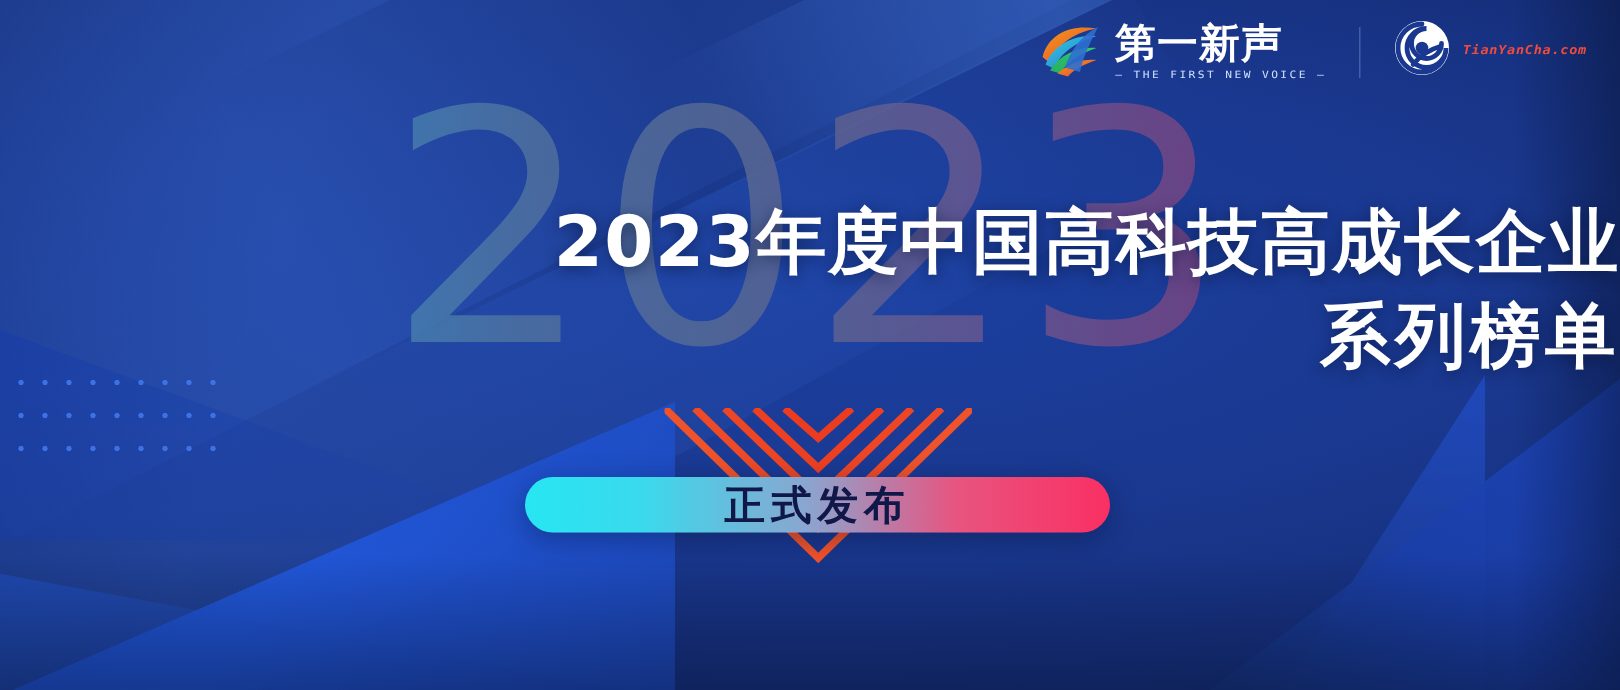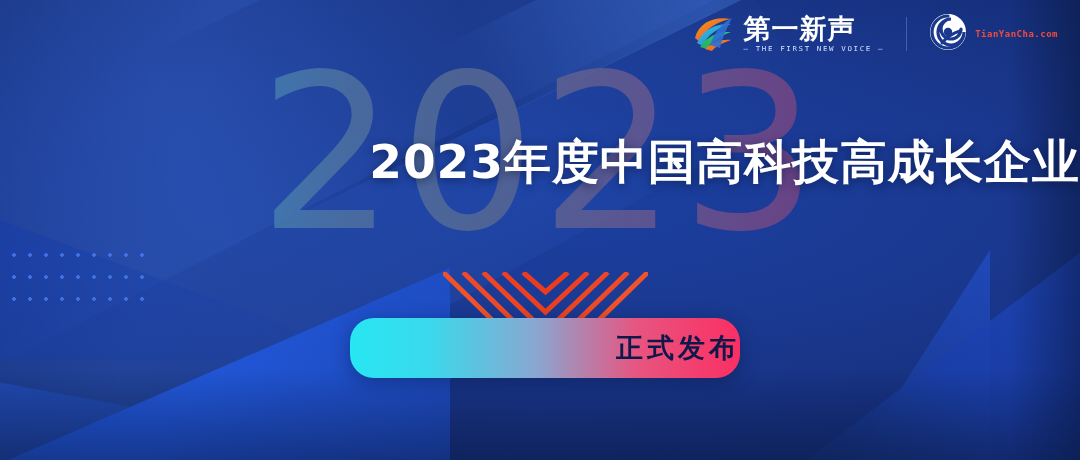--- a/index.html
+++ b/index.html
@@ -71,23 +71,23 @@
   .t-line{
     color:#ffffff;font-weight:bold;white-space:nowrap;
     font-family:"DejaVu Sans","Liberation Sans",sans-serif;
     text-shadow:0 2px 10px rgba(6,16,50,.55);
   }
   .t1{font-size:47px;letter-spacing:1px;line-height:58px;}
   .t2{font-size:47px;letter-spacing:3px;line-height:62px;margin-top:3px;}
 
   
   .cta{
-    position:absolute;left:350px;top:318px;width:390px;height:60px;border-radius:24px;
+    position:absolute;left:350px;top:318px;width:390px;height:37px;border-radius:24px;
     background:linear-gradient(90deg,#27e6f2 0%,#3ad9ec 20%,#8aa6d0 48%,#e8547f 74%,#fa2f63 100%);
-    display:flex;align-items:center;justify-content:flex-end;
+    display:flex;align-items:center;justify-content:center;
     box-shadow:0 4px 18px rgba(5,14,45,.35);
   }
   .cta-label{
     font-family:"DejaVu Sans","Liberation Sans",sans-serif;
     font-size:27px;font-weight:bold;color:#10184a;letter-spacing:4px;
   }
 
   
   .logos{position:absolute;right:22px;top:12px;display:flex;align-items:center;gap:22px;}
   .logo{display:flex;align-items:center;gap:8px;}
@@ -95,21 +95,21 @@
   .l1-main{font-family:"DejaVu Sans","Liberation Sans",sans-serif;
     font-size:27px;font-weight:bold;color:#ffffff;letter-spacing:1px;line-height:29px;}
   .l1-sub{font-family:"DejaVu Sans Mono","Liberation Mono",monospace;
     font-size:7.5px;color:#cfe0ff;letter-spacing:1.6px;line-height:11px;
     text-align:center;transform:scaleY(.9);}
   .l2-main{font-family:"DejaVu Sans","Liberation Sans",sans-serif;
     font-size:25px;font-weight:bold;color:#ffffff;letter-spacing:1px;line-height:27px;position:relative;}
   .l2-main sup{font-size:8px;vertical-align:super;color:#ffffff;font-weight:normal;}
   .l2-sub{font-family:"DejaVu Sans Mono","Liberation Mono",monospace;
     font-size:9px;font-weight:bold;color:#f24b3c;letter-spacing:.5px;line-height:11px;
-    text-align:center;transform:scaleY(.92);}
+    text-align:center;transform:scaleY(.92);font-style:italic;}
   .sep{width:1px;height:34px;background:rgba(180,205,255,.28);}
 </style>
 </head>
 <body>
 
 <div class="stage">
 
   <div class="bg">
     <div class="diag-a"></div>
     <div class="diag-b"></div>
@@ -142,20 +142,21 @@
         <path d="M62 2 L102.5 40 L143 2"></path>
       </g>
       <g stroke="#ec3c20" stroke-width="5" fill="none" stroke-linecap="square">
         <path d="M82 2 L102.5 20 L123 2"></path>
       </g>
     </svg>
   </div>
 
   <div class="titles">
     <div class="t-line t1">2023年度中国高科技高成长企业</div>
+    <div class="t-line t2">系列榜单</div>
   </div>
 
   <div class="cta">
     <span class="cta-label">正式发布</span>
   </div>
 
   <div class="logos">
 
     <div class="logo">
       <span>

